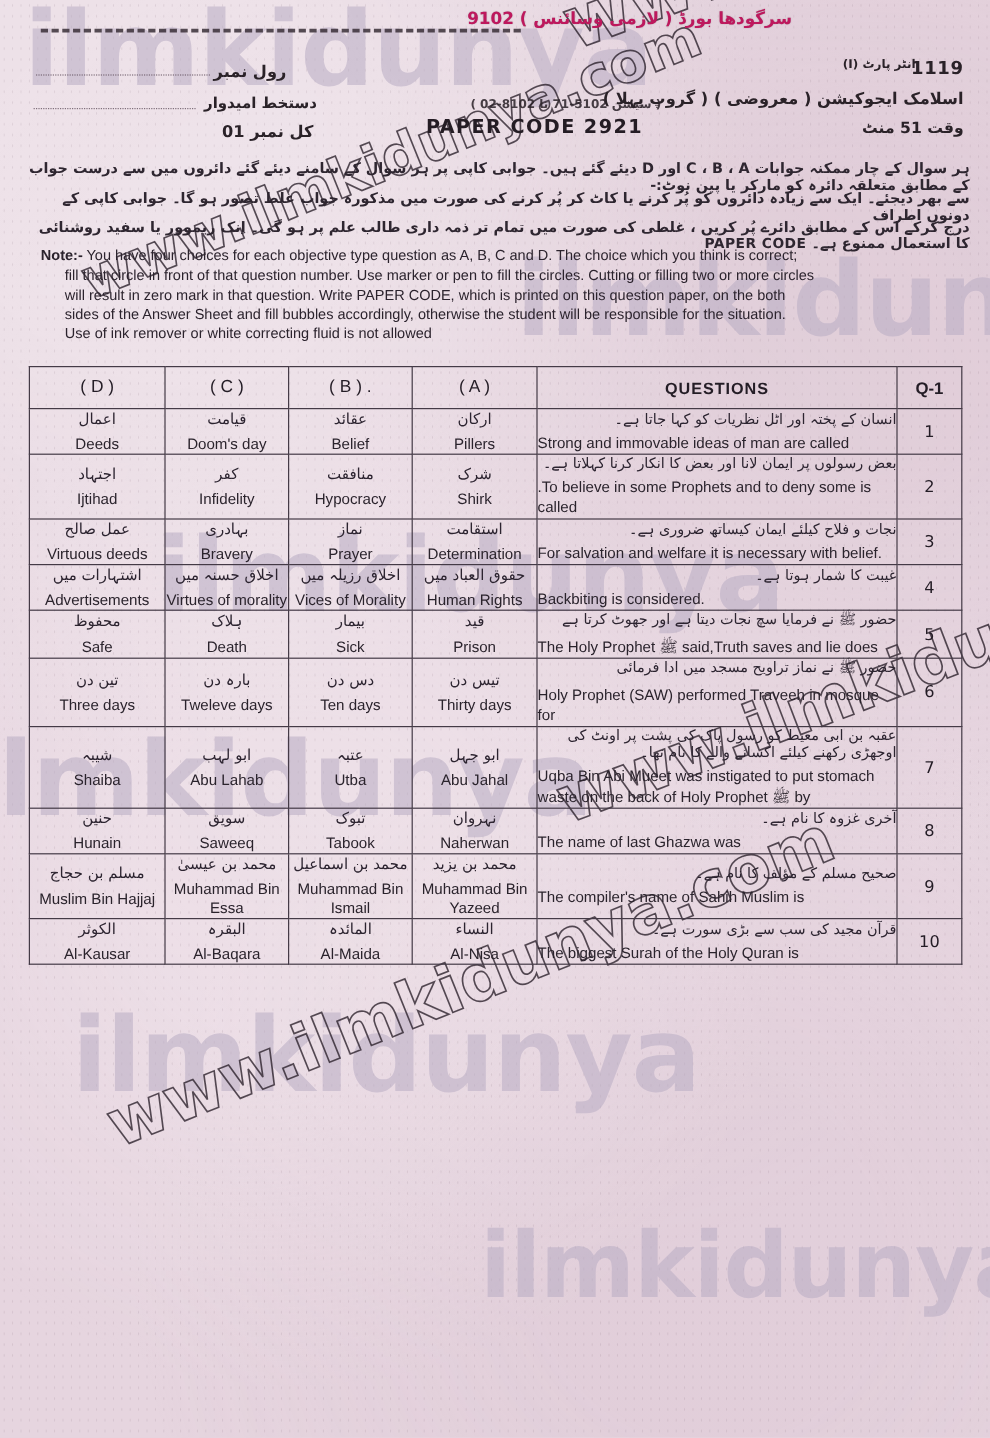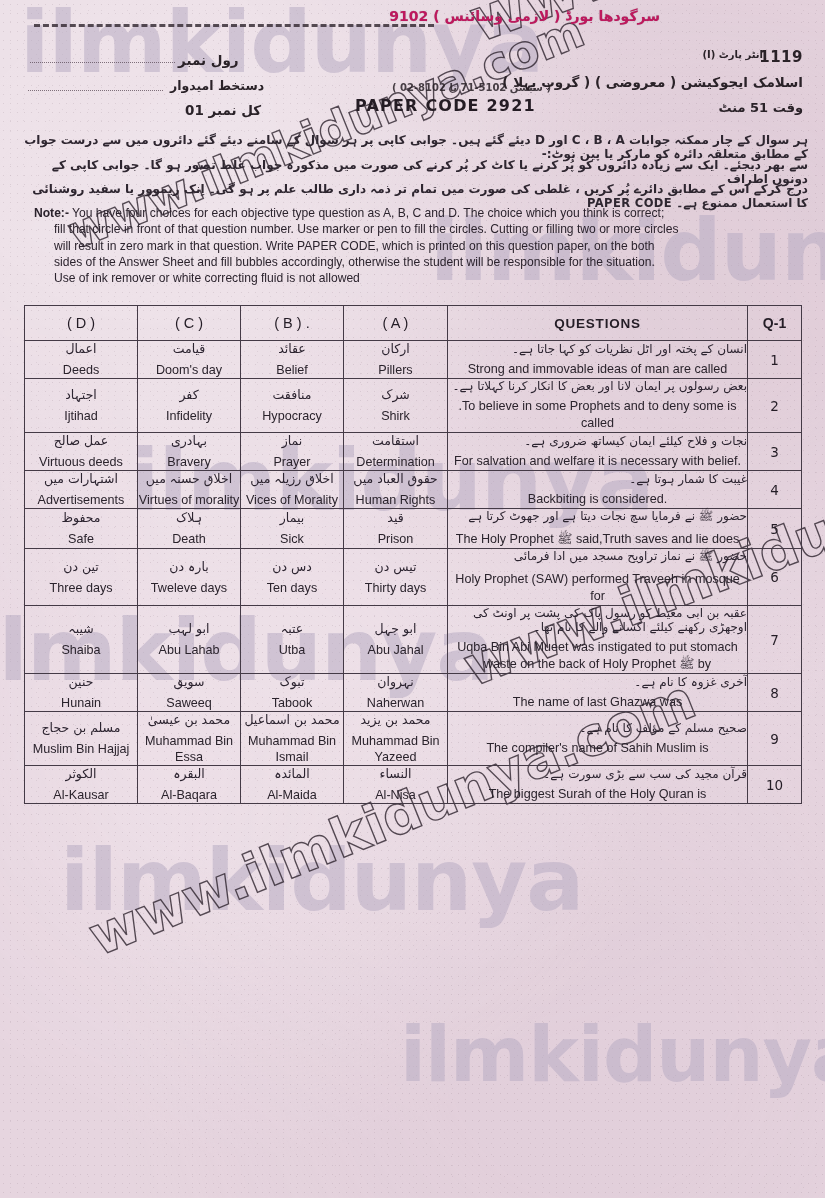--- a/index.html
+++ b/index.html
@@ -124,21 +124,21 @@
     font-family:"DejaVu Sans",sans-serif;direction:rtl;
     font-size:12.5px;display:block;margin-bottom:6px;color:#2c2430;
   }
   .opt .en{display:block;font-size:12.6px;line-height:16px;color:#2a232c;}
 
   .qcell{padding:5px 8px 7px 8px;text-align:left;}
   .qcell .ur{
     font-family:"DejaVu Sans",sans-serif;direction:rtl;text-align:right;
     font-size:12px;display:block;margin-bottom:5px;color:#2c2430;
   }
-  .qcell .en{display:block;font-size:12.6px;line-height:17px;color:#2a232c;text-align:center;}
+  .qcell .en{display:block;font-size:12.6px;line-height:17px;color:#2a232c;}
   .ncell{text-align:center;font-size:13.5px;font-family:"DejaVu Sans",sans-serif;color:#241d26;}
 </style>
 </head>
 <body>
 
 <div id="grain"></div>
 <div id="speckle"></div>
 
 <div class="wm-layer">
   <div class="wm-solid" style="left:20px;top:-8px;font-size:86px;">ilmkidunya</div>

